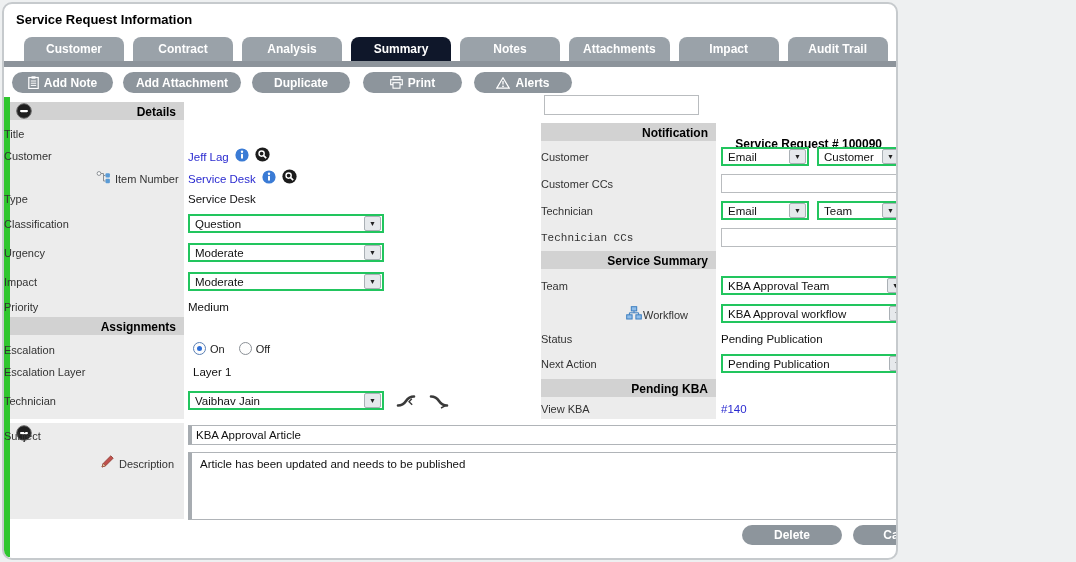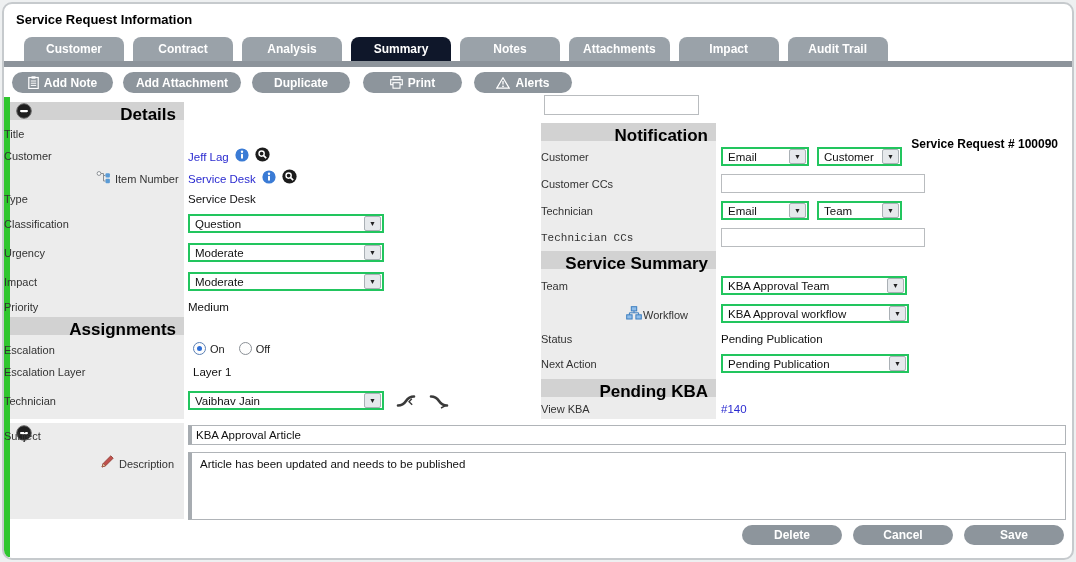--- a/index.html
+++ b/index.html
@@ -1,17 +1,17 @@
 <!DOCTYPE html>
 <html><head>
 <meta charset="utf-8">
 <style>
   * { margin:0; padding:0; box-sizing:border-box; }
   html,body { width:1076px; height:562px; background:#eef0f1; font-family:"Liberation Sans", sans-serif; }
-  .frame { position:relative; width:1072px; height:558px; margin:2px; background:#fff;
+  .frame { position:relative; width:896px; height:558px; margin:2px; background:#fff;
            border:2px solid #c6cacd; border-radius:10px; overflow:hidden; }
   .page-title { position:absolute; left:12px; top:8px; font-size:13px; font-weight:bold; color:#000; }
   .req-number { position:absolute; right:14px; top:70px; font-size:12px; font-weight:bold; color:#000; }
 
   
   .tabs { position:absolute; left:20px; top:33px; display:flex; gap:9px; }
   .tab { height:24px; min-width:100px; padding:0 14px; background:#9aa2a9; color:#fff;
          font-size:12px; font-weight:bold; display:flex; align-items:center; justify-content:center;
          border-radius:8px 8px 0 0; cursor:pointer; }
   .tab.active { background:#0f172a; }
@@ -20,21 +20,21 @@
   
   .toolbar { position:absolute; left:0; top:63px; width:100%; height:30px; background:#fff; }
   .tb-btn { position:absolute; top:5px; height:21px; background:#8d959c; color:#fff; border:none;
             border-radius:11px; font-family:"Liberation Sans",sans-serif; font-size:12px; font-weight:bold;
             display:flex; align-items:center; justify-content:center; gap:5px; cursor:pointer; }
   .tb-btn svg { flex:0 0 auto; }
 
   .green-bar { position:absolute; left:0; top:93px; width:6px; height:460px; background:#2fc62f; }
 
   .label-col { position:absolute; background:#ececec; }
-  .sec-header { position:absolute; height:18px; background:#d2d2d2; font-size:17px; font-weight:bold;
+  .sec-header { position:absolute; height:18px; background:#d2d2d2; font-size:12px; font-weight:bold;
                 color:#000; text-align:right; padding:3px 8px 0 0; }
   .collapse { position:absolute; width:16px; height:16px; cursor:pointer; }
 
   .flabel { position:absolute; font-size:11px; color:#333; text-align:left; white-space:nowrap; }
   .fvalue { position:absolute; font-size:11.5px; color:#111; white-space:nowrap; }
   .link { color:#2b2bd0; cursor:pointer; text-decoration:none; }
 
   .valrow { position:absolute; display:flex; align-items:center; gap:6px; }
 
   

